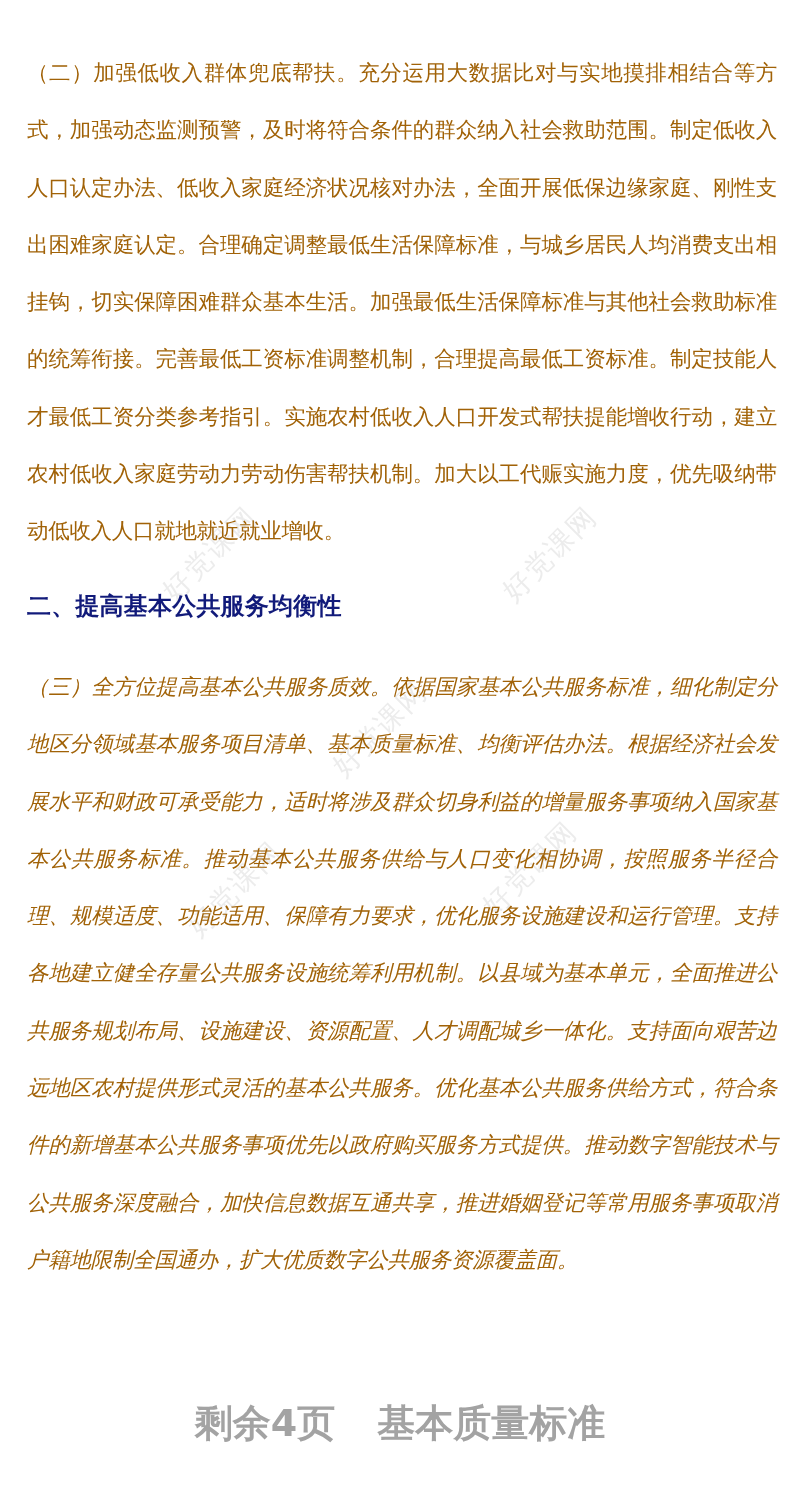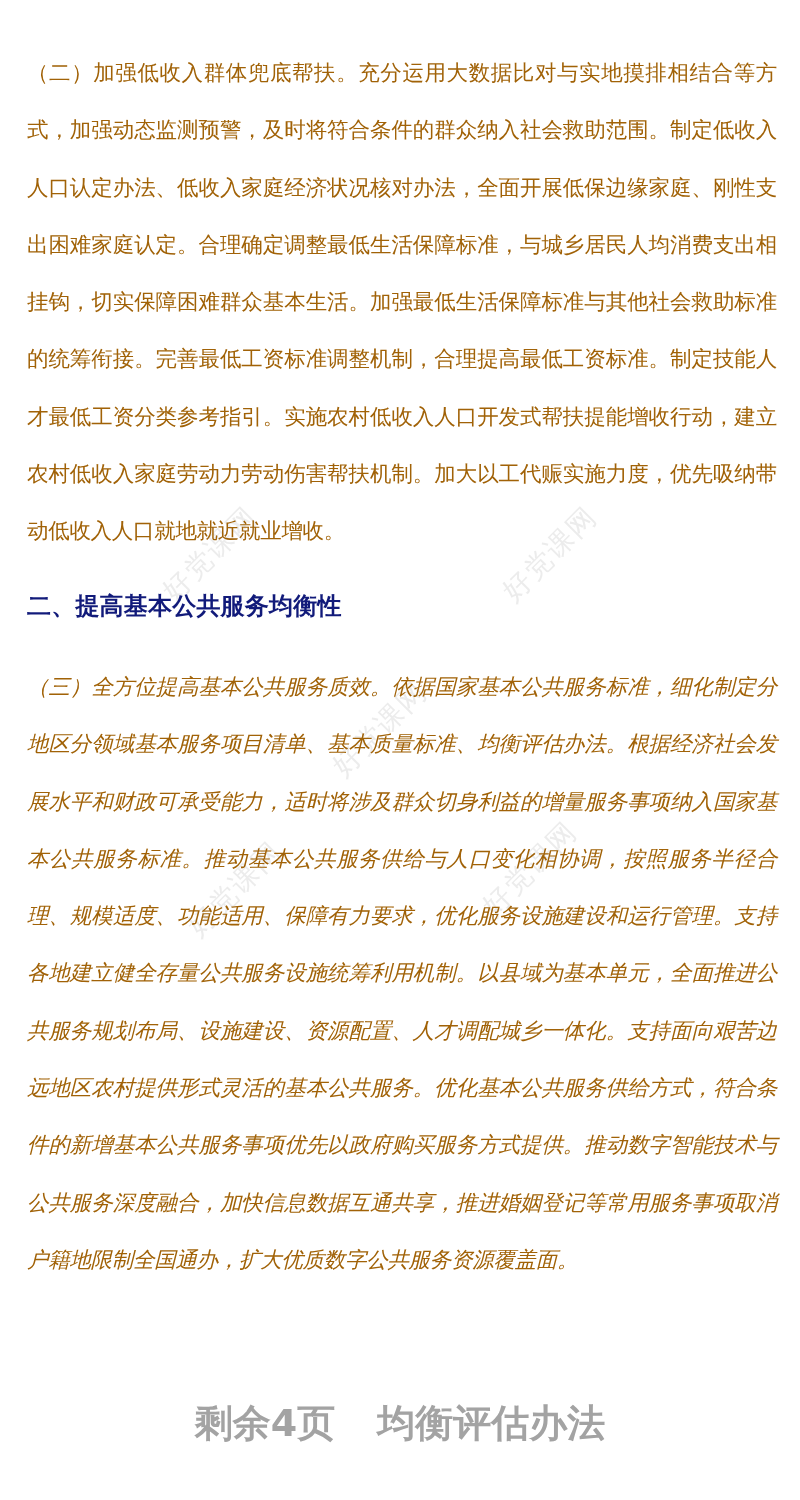--- a/index.html
+++ b/index.html
@@ -83,16 +83,16 @@
   <div class="watermark" style="left:175px; top:870px;">好党课网</div>
   <div class="watermark" style="left:470px; top:850px;">好党课网</div>
 
   <p class="para p1">（二）加强低收入群体兜底帮扶。充分运用大数据比对与实地摸排相结合等方式，加强动态监测预警，及时将符合条件的群众纳入社会救助范围。制定低收入人口认定办法、低收入家庭经济状况核对办法，全面开展低保边缘家庭、刚性支出困难家庭认定。合理确定调整最低生活保障标准，与城乡居民人均消费支出相挂钩，切实保障困难群众基本生活。加强最低生活保障标准与其他社会救助标准的统筹衔接。完善最低工资标准调整机制，合理提高最低工资标准。制定技能人才最低工资分类参考指引。实施农村低收入人口开发式帮扶提能增收行动，建立农村低收入家庭劳动力劳动伤害帮扶机制。加大以工代赈实施力度，优先吸纳带动低收入人口就地就近就业增收。</p>
 
   <h2 class="heading">二、提高基本公共服务均衡性</h2>
 
   <p class="para p2">（三）全方位提高基本公共服务质效。依据国家基本公共服务标准，细化制定分地区分领域基本服务项目清单、基本质量标准、均衡评估办法。根据经济社会发展水平和财政可承受能力，适时将涉及群众切身利益的增量服务事项纳入国家基本公共服务标准。推动基本公共服务供给与人口变化相协调，按照服务半径合理、规模适度、功能适用、保障有力要求，优化服务设施建设和运行管理。支持各地建立健全存量公共服务设施统筹利用机制。以县域为基本单元，全面推进公共服务规划布局、设施建设、资源配置、人才调配城乡一体化。支持面向艰苦边远地区农村提供形式灵活的基本公共服务。优化基本公共服务供给方式，符合条件的新增基本公共服务事项优先以政府购买服务方式提供。推动数字智能技术与公共服务深度融合，加快信息数据互通共享，推进婚姻登记等常用服务事项取消户籍地限制全国通办，扩大优质数字公共服务资源覆盖面。</p>
 
   <div class="footer-banner">
-    <span>剩余4页</span><span class="gap"></span><span>均衡评估办法</span>
+    <span>剩余4页</span><span class="gap"></span><span>基本质量标准</span>
   </div>
 
 </div>
 
 </body></html>

